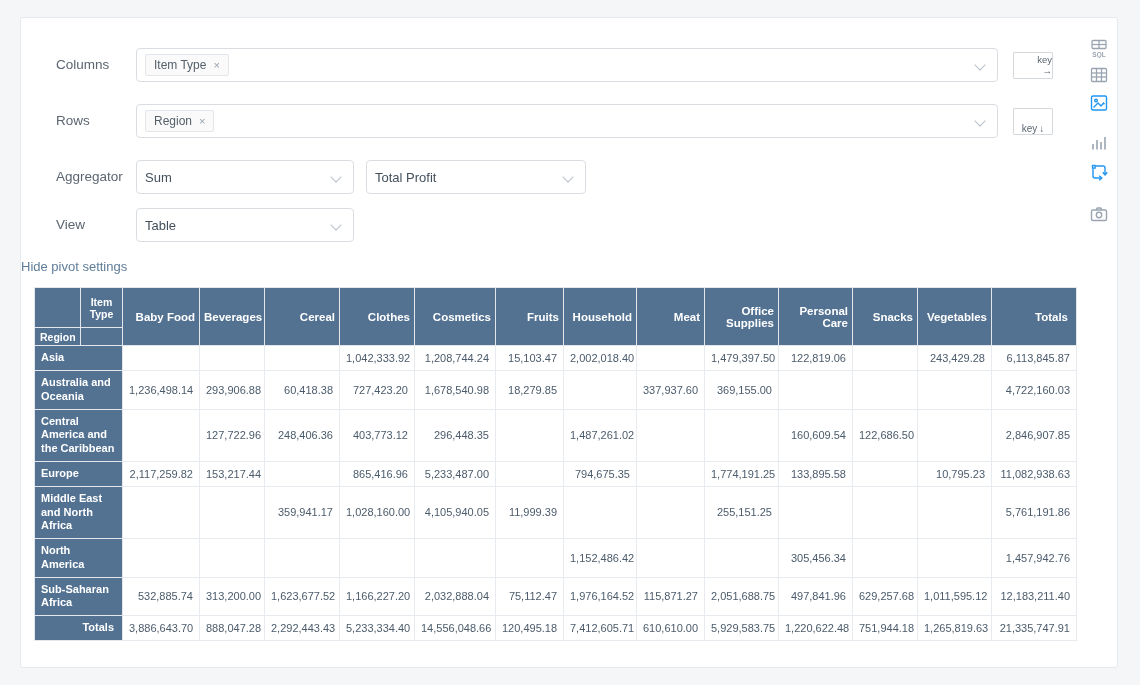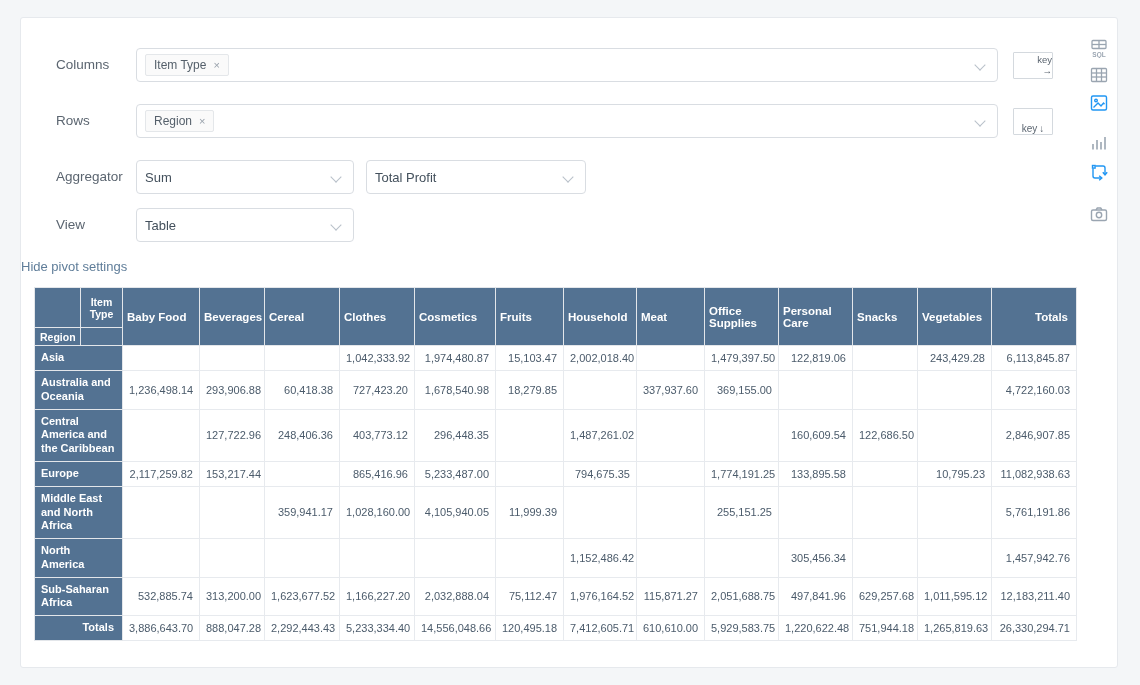--- a/index.html
+++ b/index.html
@@ -33,21 +33,21 @@
   .btn-rowsort{left:992px;top:90px}
   .hide-link{position:absolute;top:241px;left:0;width:100%;font-size:13px;
              color:#5f7d99;cursor:pointer}
 
   
   .pvt{position:absolute;left:13px;top:269px;width:1042px;border-collapse:collapse;table-layout:fixed;
        font-size:11px}
   .pvt th{background:#537292;color:#fff;border:1px solid #e3e6ea;font-weight:bold}
   .pvt thead tr:first-child{height:40px}
   .pvt thead tr:nth-child(2){height:18px}
-  .pvt-col{font-size:11.5px;text-align:left;padding:2px 4px;vertical-align:middle}
+  .pvt-col{font-size:11.5px;text-align:right;padding:2px 4px;vertical-align:middle}
   .pvt-col-total{text-align:right;padding-right:8px}
   .pvt-axis-col{font-size:10.5px;text-align:center;padding:2px;vertical-align:middle}
   .pvt-axis-row{font-size:10.5px;text-align:left;padding:2px 5px;vertical-align:middle}
   .pvt-row-label{font-size:11px;text-align:left;padding:5px 6px;vertical-align:middle;line-height:1.25}
   .pvt td{border:1px solid #e7eaee;text-align:right;padding:6px 6px;color:#4b5b6b;background:#fff;
           vertical-align:middle;white-space:nowrap}
   .pvt-rowtotal,.pvt-grandtotal,.pvt-coltotal{font-weight:normal;color:#2d4257}
   .pvt-totals-label{text-align:right;padding-right:8px}
 
   
@@ -146,21 +146,21 @@
           <th class="pvt-blank2"></th>
         </tr>
       </thead>
       <tbody>
         <tr>
           <th class="pvt-row-label" colspan="2">Asia</th>
           <td class="pvt-val"></td>
           <td class="pvt-val"></td>
           <td class="pvt-val"></td>
           <td class="pvt-val">1,042,333.92</td>
-          <td class="pvt-val">1,974,480.87</td>
+          <td class="pvt-val">1,208,744.24</td>
           <td class="pvt-val">15,103.47</td>
           <td class="pvt-val">2,002,018.40</td>
           <td class="pvt-val"></td>
           <td class="pvt-val">1,479,397.50</td>
           <td class="pvt-val">122,819.06</td>
           <td class="pvt-val"></td>
           <td class="pvt-val">243,429.28</td>
           <td class="pvt-rowtotal">6,113,845.87</td>
         </tr>
         <tr>
@@ -266,21 +266,21 @@
           <td class="pvt-coltotal">2,292,443.43</td>
           <td class="pvt-coltotal">5,233,334.40</td>
           <td class="pvt-coltotal">14,556,048.66</td>
           <td class="pvt-coltotal">120,495.18</td>
           <td class="pvt-coltotal">7,412,605.71</td>
           <td class="pvt-coltotal">610,610.00</td>
           <td class="pvt-coltotal">5,929,583.75</td>
           <td class="pvt-coltotal">1,220,622.48</td>
           <td class="pvt-coltotal">751,944.18</td>
           <td class="pvt-coltotal">1,265,819.63</td>
-          <td class="pvt-grandtotal">26,330,294.71</td>
+          <td class="pvt-grandtotal">21,335,747.91</td>
         </tr>
       </tbody>
     </table>
 
   <div class="icons">
     <div class="icon-btn" style="margin-bottom:3px">
       <svg width="20" height="20" viewBox="0 0 20 20" fill="none" stroke="#9aa5b1" stroke-width="1.3">
         <rect x="3" y="2.5" width="14" height="8" rx="1"></rect>
         <line x1="3" y1="6.5" x2="17" y2="6.5"></line>
           <line x1="10" y1="2.5" x2="10" y2="10.5"></line>

